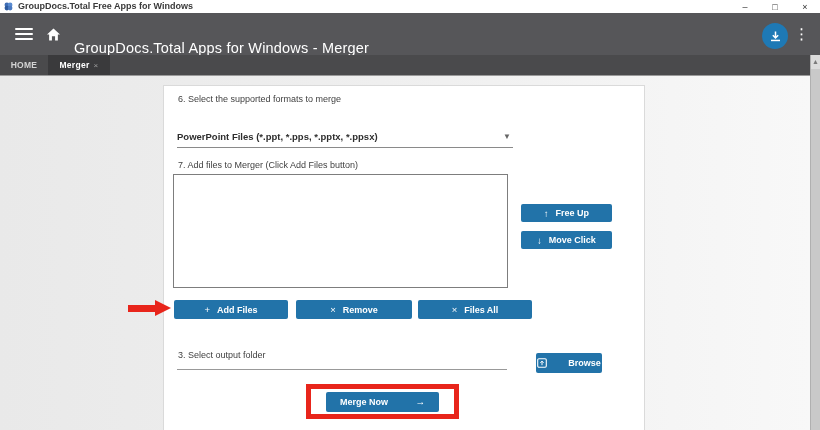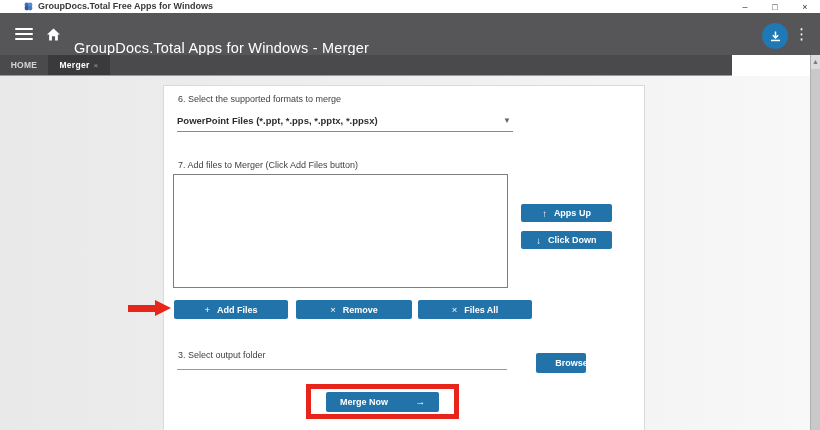--- a/index.html
+++ b/index.html
@@ -2,79 +2,79 @@
 <html><head>
 <meta charset="utf-8">
 <style>
   * { margin:0; padding:0; box-sizing:border-box; }
   html,body { width:820px; height:430px; overflow:hidden; }
   body { font-family:"Liberation Sans", sans-serif; background:#fff; }
   #app { position:relative; width:820px; height:430px; overflow:hidden; }
 
   
   .titlebar { position:absolute; left:0; top:0; width:820px; height:13px; background:#ffffff;
-              display:flex; align-items:center;padding-left:20px; }
+              display:flex; align-items:center; }
   .app-icon { width:9px; height:9px; margin-left:4px; }
   .titlebar-text { margin-left:5px; font-size:9px; font-weight:bold; color:#3a3a3a; line-height:13px; }
   .win-controls { position:absolute; right:0; top:0; height:13px; display:flex; }
   .win-btn { width:30px; height:13px; display:flex; align-items:center; justify-content:center;
              font-size:9px; color:#333; cursor:default; }
 
   
   .header { position:absolute; left:0; top:13px; width:820px; height:42px; background:#565659;
             display:flex; align-items:center; }
   .hamburger { margin-left:15px; width:18px; height:12px; display:flex; flex-direction:column;
                justify-content:space-between; cursor:pointer; }
   .hamburger span { display:block; width:18px; height:2.4px; background:#fff; border-radius:1px; }
   .home-icon { margin-left:14px; width:13px; height:13px; cursor:pointer; }
   .header-title { margin-left:14px; font-size:14.5px; color:#ffffff; letter-spacing:.2px;margin-top:28px; }
   .fab { position:absolute; left:762px; top:10px; width:26px; height:26px; border-radius:50%;
          background:#1e79b5; display:flex; align-items:center; justify-content:center; cursor:pointer; }
   .kebab { position:absolute; left:794px; top:7px; width:14px; height:28px; color:#fff;
            font-size:15px; line-height:28px; text-align:center; cursor:pointer; }
 
   
-  .tabbar { position:absolute; left:0; top:55px; width:732px; height:21px; background:#4a4a4c;
+  .tabbar { position:absolute; left:0; top:55px; width:810px; height:21px; background:#4a4a4c;
             border-bottom:1px solid #9a9a9a; display:flex;text-align:center; }
   .tab { height:100%; display:flex; align-items:center; justify-content:center; cursor:pointer;
          font-size:8.5px; font-weight:bold; letter-spacing:.3px; }
   .tab-home { width:48px; color:#d4d4d4; }
   .tab-active { width:62px; background:#3a3a3c; color:#ffffff; gap:4px; }
   .tab-close { font-size:8px; color:#9f9f9f; font-weight:normal; cursor:pointer; }
 
   
   .content { position:absolute; left:0; top:76px; width:810px; height:354px;
              background:linear-gradient(90deg,#e9e9e9 0%, #f0f0f0 55%, #f8f8f8 100%); }
   .card { position:absolute; left:163px; top:9px; width:482px; height:345px; background:#ffffff;
           border:1px solid #dadada; border-bottom:none; }
 
   .step-label { position:absolute; font-size:9px; color:#3f3f3f; }
   .lbl1 { left:14px; top:8px; }
   .lbl2 { left:14px; top:74px; }
   .lbl3 { left:14px; top:264px; }
 
-  .select-row { position:absolute; left:13px; top:24px; width:336px; height:22px;
+  .select-row { position:absolute; left:13px; top:40px; width:336px; height:22px;
                 border-bottom:1px solid #8a8a8a; display:flex; align-items:center;
                 justify-content:space-between; cursor:pointer; }
   .select-value { font-size:9.5px; font-weight:bold; color:#2e2e2e; }
   .select-caret { font-size:8px; color:#666; padding-right:2px; }
 
   .listbox { position:absolute; left:9px; top:88px; width:335px; height:114px;
              background:#fff; border:1px solid #7d7d7d; }
 
   .btn { background:#2273a9; color:#fff; border:none; border-radius:2px; font-weight:bold;
          font-size:9px; font-family:"Liberation Sans",sans-serif; display:flex; align-items:center;
          justify-content:center; gap:7px; cursor:pointer; position:absolute; }
   .btn .glyph { font-weight:normal; font-size:9.5px; }
   .btn-moveup   { left:357px; top:118px; width:91px;  height:18px; }
   .btn-movedown { left:357px; top:145px; width:91px;  height:18px; }
   .btn-add      { left:10px;  top:214px; width:114px; height:19px; }
   .btn-remove   { left:132px; top:214px; width:116px; height:19px; }
   .btn-removeall{ left:254px; top:214px; width:114px; height:19px; }
-  .btn-browse   { left:372px; top:267px; width:50px;  height:20px; gap:21px; }
+  .btn-browse   { left:372px; top:267px; width:66px;  height:20px; gap:21px; }
   .btn-merge    { position:static; width:113px; height:20px; justify-content:space-between;
                   padding:0 14px; }
 
   .output-row { position:absolute; left:13px; top:268px; width:330px; height:16px;
                 border-bottom:1px solid #999; }
   .output-input { width:100%; height:100%; border:none; outline:none; background:transparent;
                   font-size:9px; color:#333; font-family:"Liberation Sans",sans-serif; }
 
   .browse-glyph { width:10px; height:10px; }
 
@@ -150,25 +150,25 @@
         <span class="select-value">PowerPoint Files (*.ppt, *.pps, *.pptx, *.ppsx)</span>
         <span class="select-caret">▼</span>
       </div>
 
       <div class="step-label lbl2">7. Add files to Merger (Click Add Files button)</div>
 
       <div class="listbox"></div>
 
       <button class="btn btn-moveup">
         <span class="glyph">↑</span>
-        <span>Apps Up</span>
+        <span>Free Up</span>
       </button>
       <button class="btn btn-movedown">
         <span class="glyph">↓</span>
-        <span>Click Down</span>
+        <span>Move Click</span>
       </button>
 
       <button class="btn btn-add">
         <span class="glyph">+</span>
         <span>Add Files</span>
       </button>
       <button class="btn btn-remove">
         <span class="glyph">×</span>
         <span>Remove</span>
       </button>

